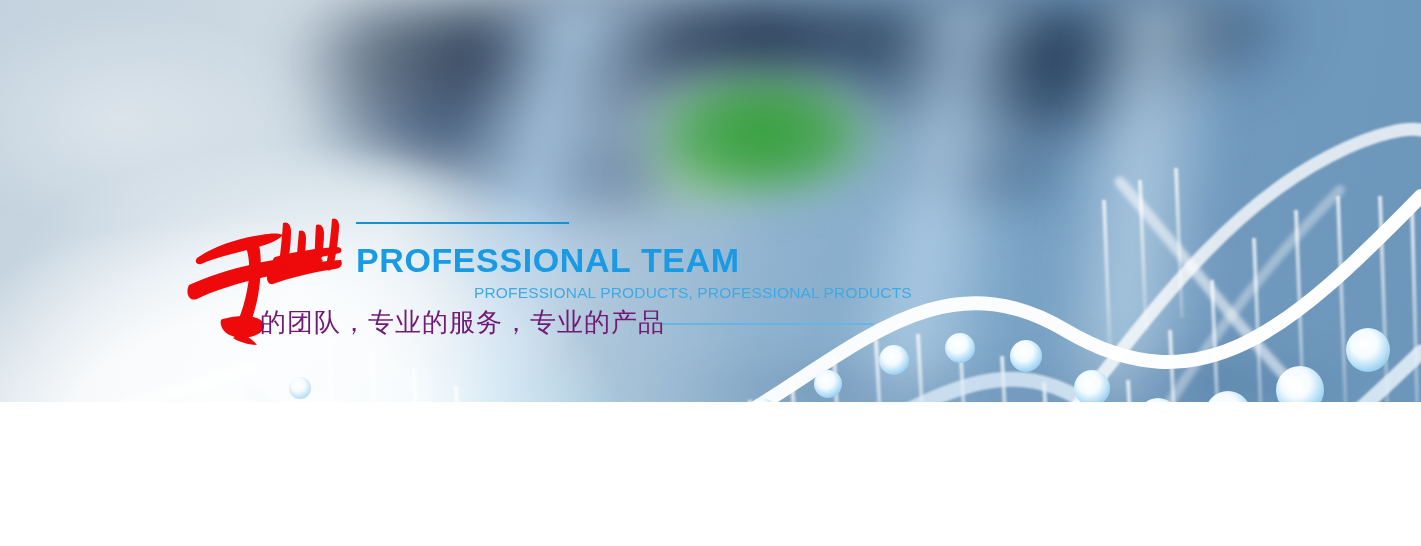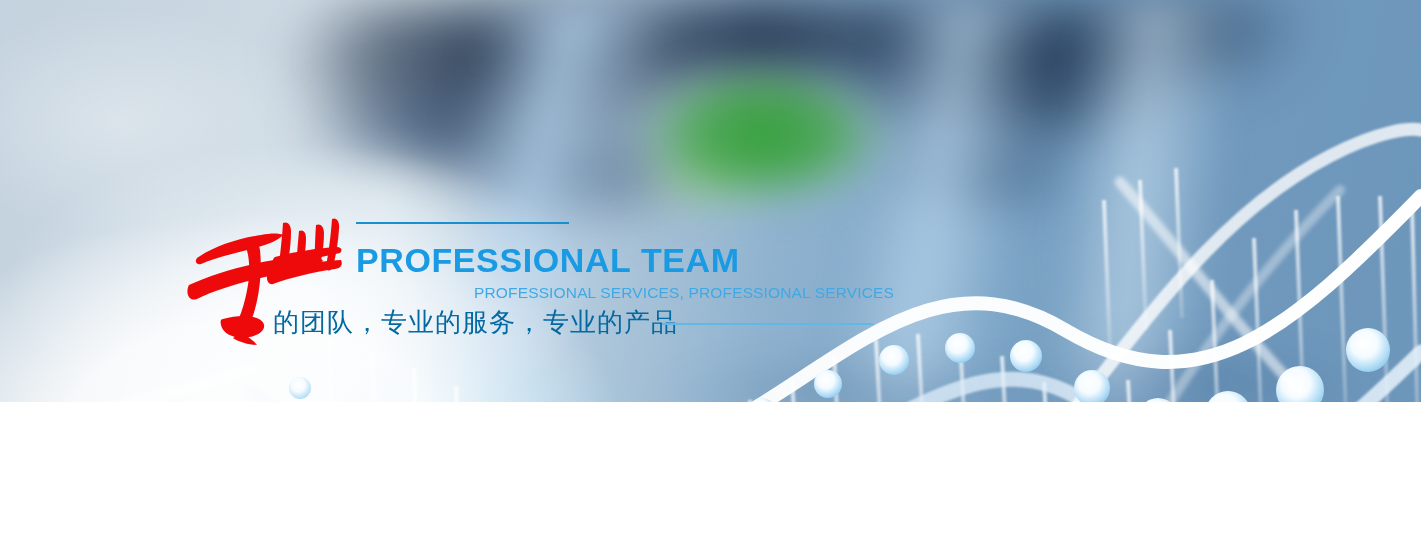--- a/index.html
+++ b/index.html
@@ -112,24 +112,24 @@
   }
   #subhead{
     position:absolute;left:474px;top:285px;
     font-size:15.5px;font-weight:normal;
     letter-spacing:.15px;
     color:#3fa9e5;
     white-space:nowrap;
     line-height:1;
   }
   #cn-line{
-    position:absolute;left:273px;top:306px;
+    position:absolute;left:260px;top:306px;
     font-size:26px;
     letter-spacing:1px;
-    color:#0369a1;
+    color:#701a75;
     white-space:nowrap;
     line-height:1.25;
     font-family:"DejaVu Sans","Liberation Sans",sans-serif;
   }
 </style>
 </head>
 <body>
 
 <div id="banner">
 
@@ -297,19 +297,19 @@
           <path d="M86 62 C108 55 136 50 158 49 C160 54 158 57 152 58
                    C130 61 106 67 90 73 C84 75 82 64 86 62 Z"></path>
         </g>
       </svg>
     </div>
 
     <div id="rule-top"></div>
 
     <div id="headline">PROFESSIONAL TEAM</div>
 
-    <div id="subhead">PROFESSIONAL SERVICES, PROFESSIONAL SERVICES</div>
+    <div id="subhead">PROFESSIONAL PRODUCTS, PROFESSIONAL PRODUCTS</div>
 
     <div id="cn-line">的团队，专业的服务，专业的产品</div>
 
     <div id="rule-bottom"></div>
   </div>
 </div>
 
 </body></html>

